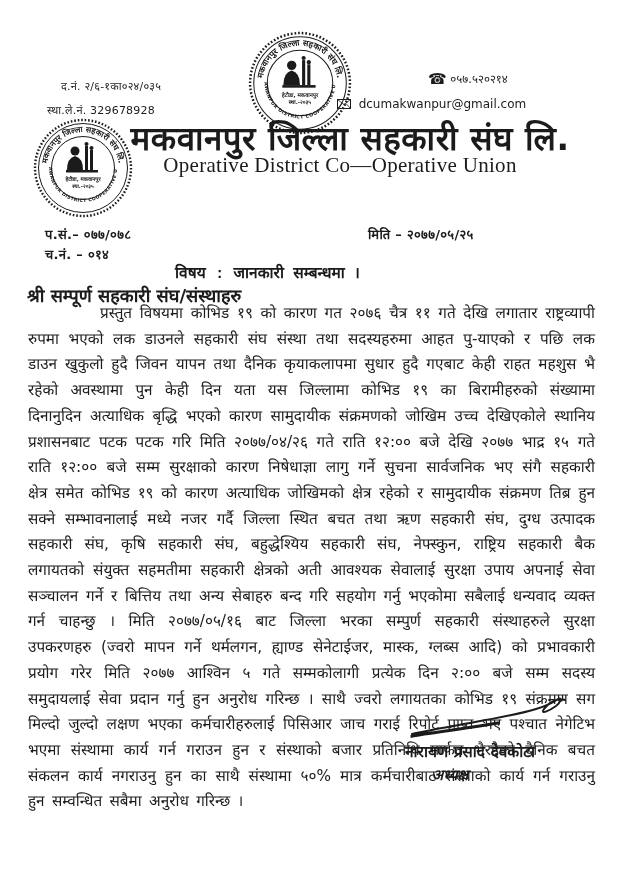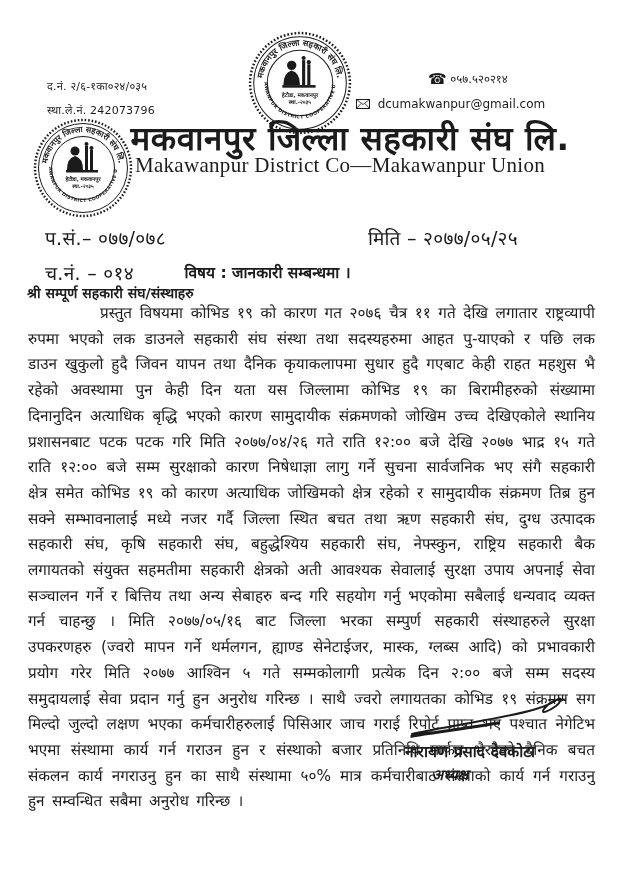--- a/index.html
+++ b/index.html
@@ -6,23 +6,23 @@
   body{font-family:"DejaVu Sans",sans-serif;color:#1b1b1b;}
   .page{position:relative;width:621px;height:877px;background:#ffffff;
         border-right:1px solid #cfcfcf;border-bottom:1px solid #cfcfcf;overflow:hidden;}
   .abs{position:absolute;}
   .small-ref{font-size:11px;letter-spacing:.2px;}
   .contact{font-size:11.5px;}
   .title-np{font-size:33px;font-weight:600;letter-spacing:.5px;white-space:nowrap;}
   .title-en{font-family:"Liberation Serif",serif;font-size:21px;letter-spacing:.3px;white-space:nowrap;}
   .estab{font-size:13.5px;font-weight:bold;}
   .addr{font-size:14.5px;}
-  .meta{font-size:19px;font-weight:normal;letter-spacing:.3px;}
+  .meta{font-size:13px;font-weight:bold;letter-spacing:.3px;}
   .subject{font-size:15.5px;font-weight:bold;}
-  .salutation{font-size:14px;font-weight:bold;}
+  .salutation{font-size:18px;font-weight:bold;}
   .body-text{font-size:15.3px;line-height:25.7px;text-align:justify;text-indent:72px;word-spacing:2.5px;}
   .sig-name{font-size:15.5px;font-weight:700;}
   .sig-title{font-size:15px;font-weight:600;font-style:italic;}
   .center{text-align:center;}
   svg text{font-family:"DejaVu Sans",sans-serif;}
 </style>
 </head>
 <body>
 
 <div class="page">
@@ -74,43 +74,43 @@
         <rect x="57" y="32" width="3" height="20" fill="#1b1b1b"></rect>
         <circle cx="53.5" cy="26" r="2" fill="#1b1b1b"></circle>
         <circle cx="58.5" cy="30" r="2" fill="#1b1b1b"></circle>
         <rect x="33" y="52" width="32" height="2.5" fill="#1b1b1b"></rect>
       </g>
       <text x="50" y="63" font-size="5.4" font-weight="bold" text-anchor="middle" fill="#1b1b1b">हेटौडा, मकवानपुर</text>
       <text x="50" y="70" font-size="5.2" font-weight="bold" text-anchor="middle" fill="#1b1b1b">स्था.-२०३५</text>
     </svg>
   </div>
 
-  <div class="abs small-ref" style="left:47px;top:78px;">द.नं. २/६-१का०२४/०३५</div>
-  <div class="abs small-ref" style="left:47px;top:102px;">स्था.ले.नं. 242073796</div>
+  <div class="abs small-ref" style="left:61px;top:78px;">द.नं. २/६-१का०२४/०३५</div>
+  <div class="abs small-ref" style="left:47px;top:102px;">स्था.ले.नं. 329678928</div>
 
   <div class="abs contact" style="left:428px;top:70px;">
     <span style="font-size:15px;vertical-align:-1px;">☎</span>
     <span style="">०५७.५२०२१४</span>
   </div>
-  <div class="abs contact" style="left:356px;top:97px;text-align:right;">
+  <div class="abs contact" style="left:337px;top:97px;text-align:right;">
     <svg width="14" height="10" viewBox="0 0 14 10" style="vertical-align:-1px;">
       <rect x="0.5" y="0.5" width="13" height="9" fill="none" stroke="#1b1b1b"></rect>
       <path d="M0.5,0.5 L7,5.5 L13.5,0.5 M0.5,9.5 L5,4.5 M13.5,9.5 L9,4.5" fill="none" stroke="#1b1b1b" stroke-width="0.8"></path>
     </svg>
     <span style="margin-left:4px;font-size:12px;">dcumakwanpur@gmail.com</span>
   </div>
 
   <div class="abs title-np center" style="left:95px;top:115px;width:510px;">मकवानपुर जिल्ला सहकारी संघ लि.</div>
-  <div class="abs title-en center" style="left:95px;top:153px;width:490px;">Makawanpur District Co—Makawanpur Union</div>
+  <div class="abs title-en center" style="left:95px;top:153px;width:490px;">Operative District Co—Operative Union</div>
 
   <div class="abs meta" style="left:45px;top:225px;">प.सं.– ०७७/०७८</div>
   <div class="abs meta" style="left:368px;top:225px;">मिति – २०७७/०५/२५</div>
-  <div class="abs meta" style="left:45px;top:260px;">च.नं. – ०१४</div>
+  <div class="abs meta" style="left:45px;top:245px;">च.नं. – ०१४</div>
 
-  <div class="abs subject center" style="left:0px;top:261px;width:535px;">विषय : जानकारी सम्बन्धमा ।</div>
+  <div class="abs subject center" style="left:0px;top:261px;width:535px;font-family:Liberation Mono, monospace;">विषय : जानकारी सम्बन्धमा ।</div>
   <div class="abs salutation" style="left:27px;top:283px;">श्री सम्पूर्ण सहकारी संघ/संस्थाहरु</div>
 
   <div class="abs body-text" style="left:28px;top:301px;width:567px;">प्रस्तुत विषयमा कोभिड १९ को कारण गत २०७६ चैत्र ११ गते देखि लगातार राष्ट्रव्यापी रुपमा भएको लक डाउनले सहकारी संघ संस्था तथा सदस्यहरुमा आहत पु-याएको र पछि लक डाउन खुकुलो हुदै जिवन यापन तथा दैनिक कृयाकलापमा सुधार हुदै गएबाट केही राहत महशुस भै रहेको अवस्थामा पुन केही दिन यता यस जिल्लामा कोभिड १९ का बिरामीहरुको संख्यामा दिनानुदिन अत्याधिक बृद्धि भएको कारण सामुदायीक संक्रमणको जोखिम उच्च देखिएकोले स्थानिय प्रशासनबाट पटक पटक गरि मिति २०७७/०४/२६ गते राति १२:०० बजे देखि २०७७ भाद्र १५ गते राति १२:०० बजे सम्म सुरक्षाको कारण निषेधाज्ञा लागु गर्ने सुचना सार्वजनिक भए संगै सहकारी क्षेत्र समेत कोभिड १९ को कारण अत्याधिक जोखिमको क्षेत्र रहेको र सामुदायीक संक्रमण तिब्र हुन सक्ने सम्भावनालाई मध्ये नजर गर्दै जिल्ला स्थित बचत तथा ऋण सहकारी संघ, दुग्ध उत्पादक सहकारी संघ, कृषि सहकारी संघ, बहुद्धेश्यिय सहकारी संघ, नेफ्स्कुन, राष्ट्रिय सहकारी बैक लगायतको संयुक्त सहमतीमा सहकारी क्षेत्रको अती आवश्यक सेवालाई सुरक्षा उपाय अपनाई सेवा सञ्चालन गर्ने र बित्तिय तथा अन्य सेबाहरु बन्द गरि सहयोग गर्नु भएकोमा सबैलाई धन्यवाद व्यक्त गर्न चाहन्छु । मिति २०७७/०५/१६ बाट जिल्ला भरका सम्पुर्ण सहकारी संस्थाहरुले सुरक्षा उपकरणहरु (ज्वरो मापन गर्ने थर्मलगन, ह्याण्ड सेनेटाईजर, मास्क, ग्लब्स आदि) को प्रभावकारी प्रयोग गरेर मिति २०७७ आश्विन ५ गते सम्मकोलागी प्रत्येक दिन २:०० बजे सम्म सदस्य समुदायलाई सेवा प्रदान गर्नु हुन अनुरोध गरिन्छ । साथै ज्वरो लगायतका कोभिड १९ संक्रमण सग मिल्दो जुल्दो लक्षण भएका कर्मचारीहरुलाई पिसिआर जाच गराई रिपोर्ट प्राप्त भए पश्चात नेगेटिभ भएमा संस्थामा कार्य गर्न गराउन हुन र संस्थाको बजार प्रतिनिधि मार्फत भैरहेको दैनिक बचत संकलन कार्य नगराउनु हुन का साथै संस्थामा ५०% मात्र कर्मचारीबाट संस्थाको कार्य गर्न गराउनु हुन सम्वन्धित सबैमा अनुरोध गरिन्छ ।</div>
 
   <div class="abs" style="left:408px;top:690px;width:165px;height:52px;">
     <svg width="165" height="52" viewBox="0 0 165 52">
       <path d="M4,44 C20,40 40,37 62,33 C90,28 112,24 128,19 C138,16 146,12 150,9 C154,7 153,12 148,16 C141,21 132,25 136,19 C140,13 150,7 157,10" fill="none" stroke="#1b1b1b" stroke-width="2" stroke-linecap="round"></path>
       <path d="M4,46 C30,42 60,38 90,33" fill="none" stroke="#1b1b1b" stroke-width="3.2" stroke-linecap="round"></path>
       <path d="M2,48 L26,41 L6,43 Z" fill="#1b1b1b"></path>
     </svg>

